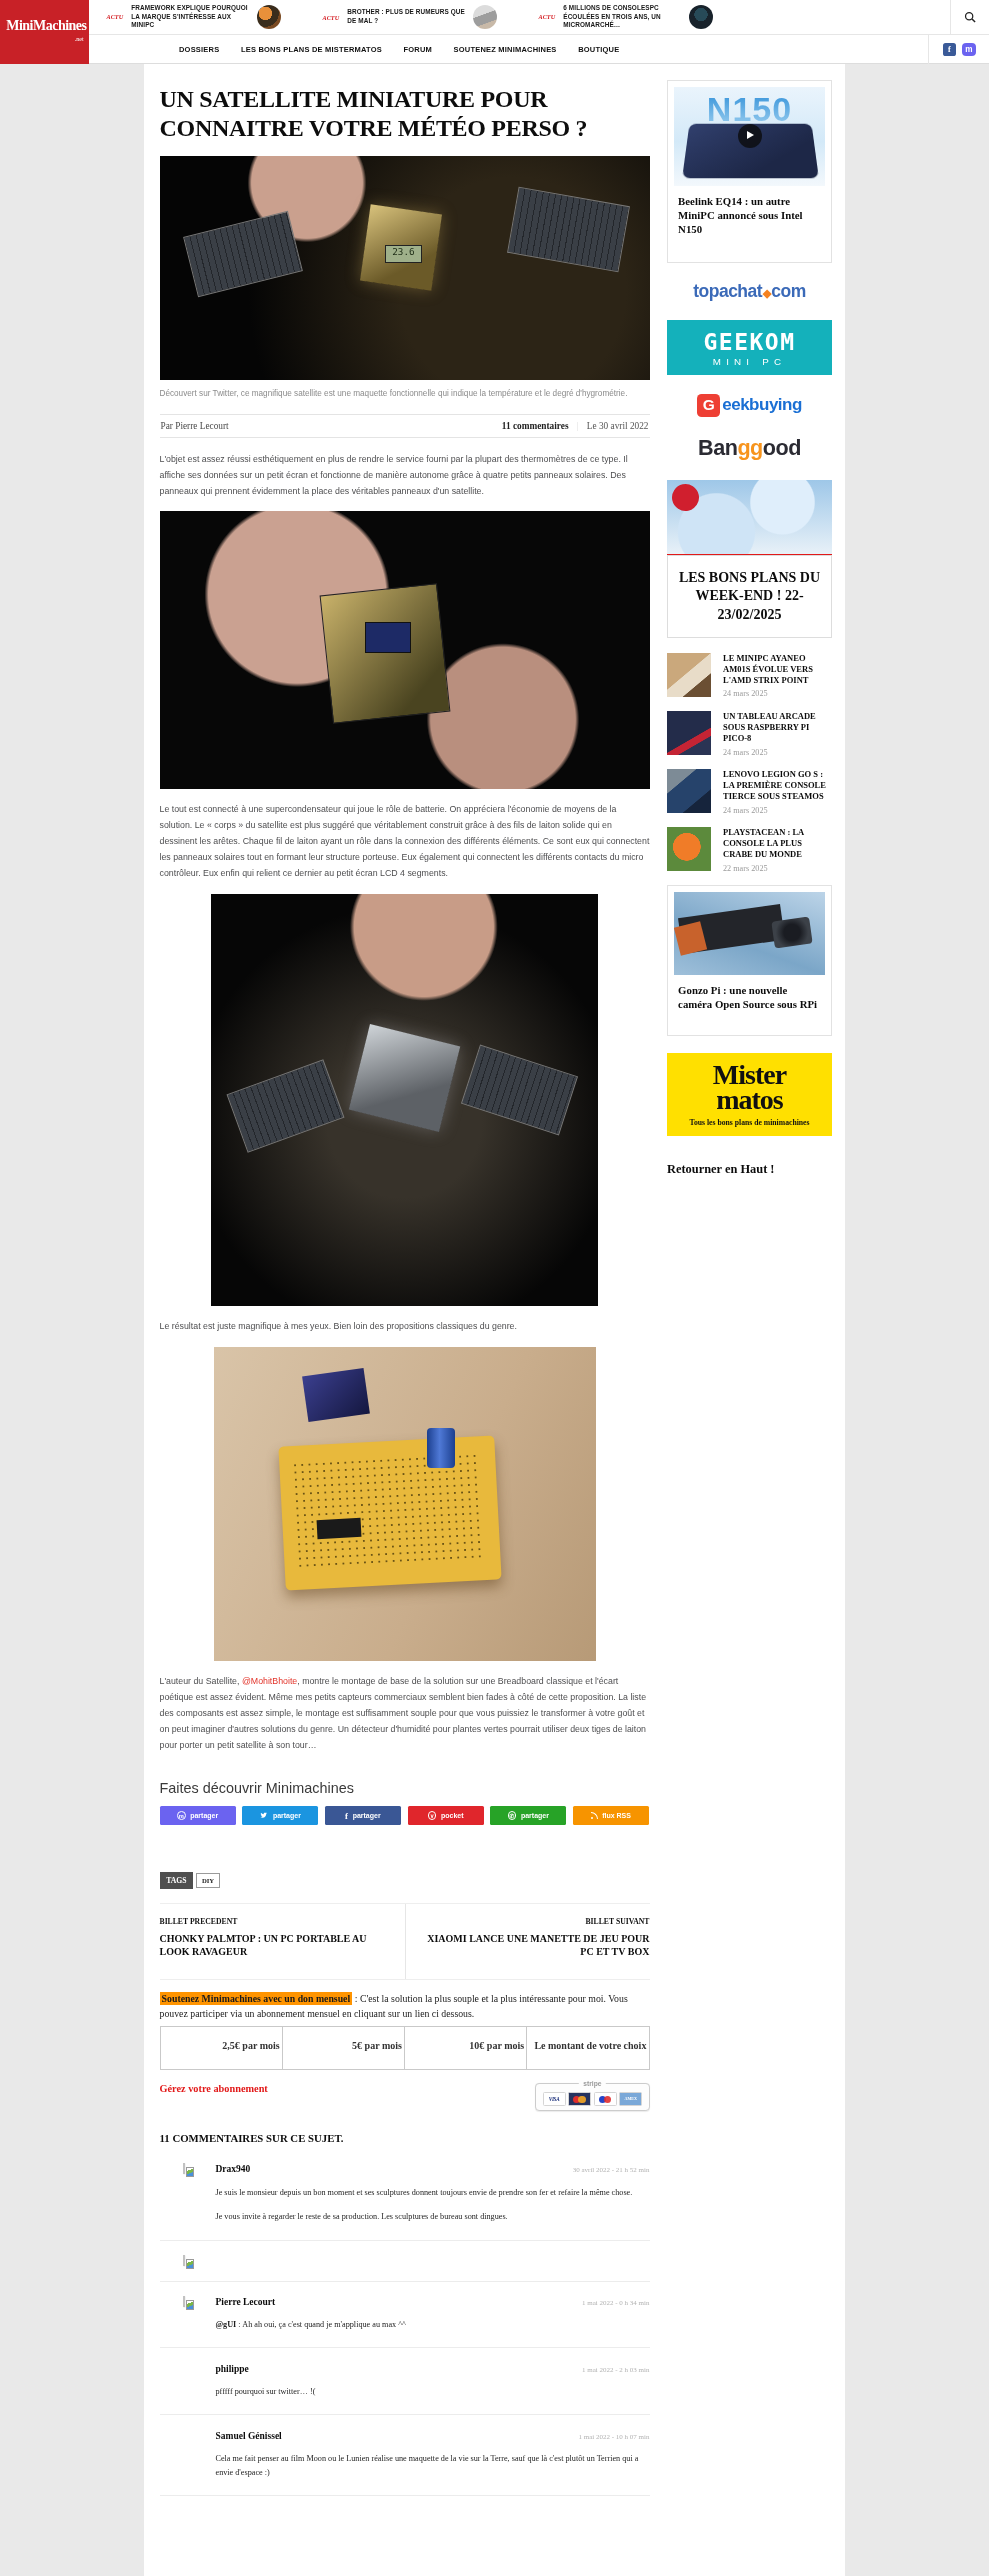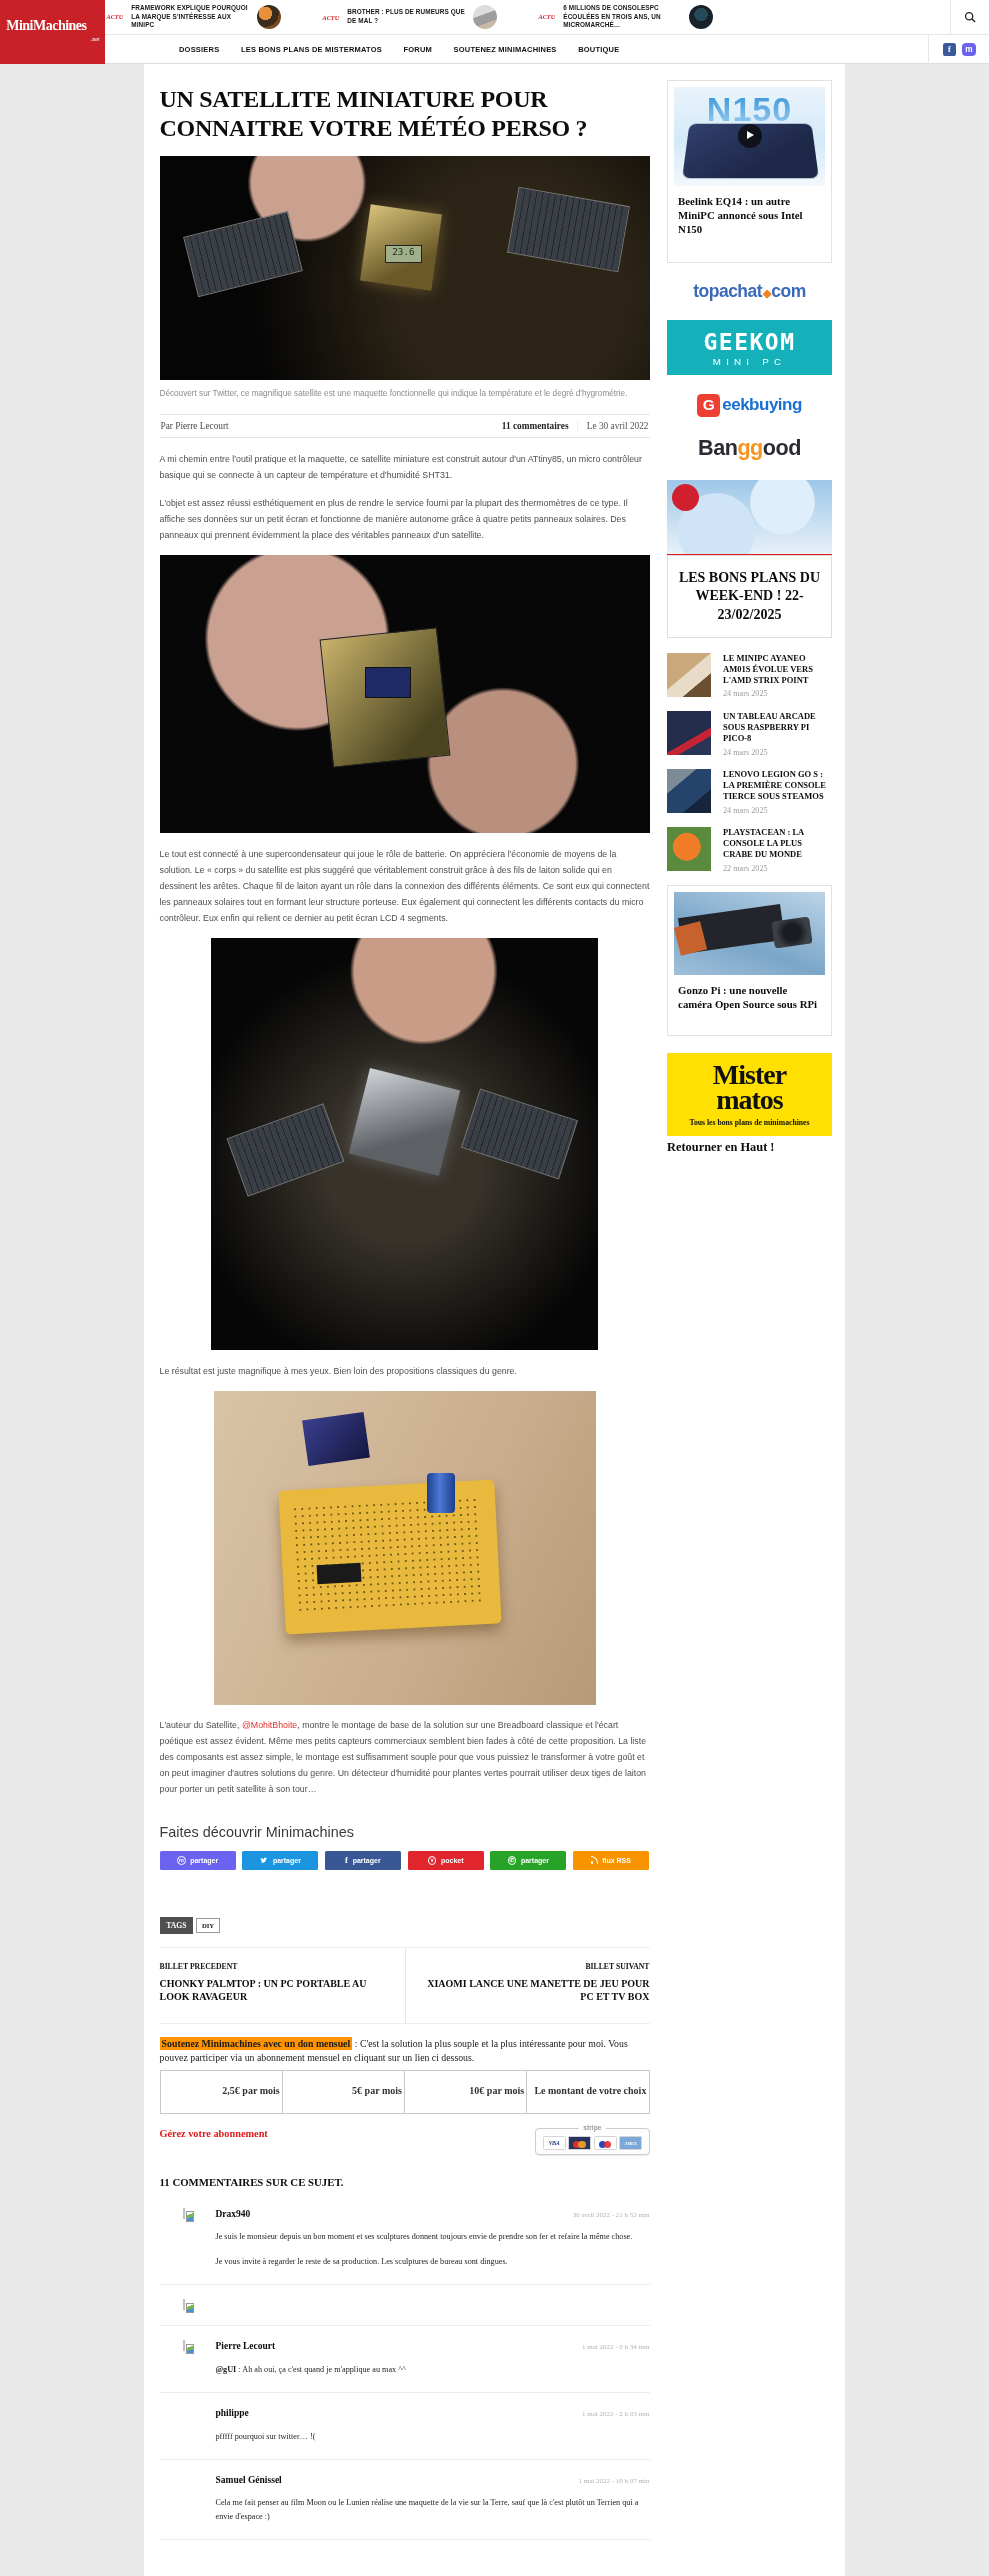--- a/index.html
+++ b/index.html
@@ -1,20 +1,20 @@
 <!DOCTYPE html>
 <html lang="fr" style="font-size:8.2px"><head>
 <meta charset="utf-8">
 <style>
   *{box-sizing:border-box}
   html,body{margin:0;padding:0}
   body{width:989px;height:2842px;overflow:hidden;background:#e9e9e9;font-family:"Liberation Sans",sans-serif;color:#333}
   
   .header{position:relative;background:#fff;height:64px;border-bottom:0.5px solid #ddd;width:989px}
-  .logo{position:absolute;left:0;top:0;width:105px;height:64px;background:#c82127;color:#fff;padding:17.5px 5.2px 0 6.2px;cursor:pointer}
+  .logo{position:absolute;left:0;top:0;width:89px;height:64px;background:#c82127;color:#fff;padding:17.5px 5.2px 0 6.2px;cursor:pointer}
   .logo .l-main{font-family:"Liberation Serif",serif;font-weight:bold;font-size:14px;letter-spacing:-0.5px}
   .logo .l-net{display:block;text-align:right;font-size:6.2px;margin-top:1px;font-family:"Liberation Serif",serif}
   .hdr-top{margin-left:87px;height:35px;border-bottom:0.5px solid #e6e6e6;display:flex;align-items:center;padding:0 12.4px 0 19.6px}
   .hnews{display:flex;align-items:center;gap:8.2px;width:216px;cursor:pointer}
   .n-tag{font-family:"Liberation Serif",serif;font-style:italic;font-weight:bold;color:#d41b21;font-size:6.2px}
   .n-title{font-size:6.4px;font-weight:bold;text-transform:uppercase;line-height:1.35;color:#171717;width:118px;letter-spacing:0.1px}
   .n-thumb{width:24px;height:24px;border-radius:50%;flex:none}
   .t1{background:radial-gradient(circle at 35% 35%,#e8903a 0 30%,#3a2d1c 31% 60%,#7a4a22 61%)}
   .t2{background:linear-gradient(160deg,#dcdcdc 0 40%,#9d9d9d 41% 70%,#c8b9a8 71%)}
   .t3{background:radial-gradient(circle at 50% 40%,#274a58 0 35%,#18222b 36% 80%,#3c3c44 81%)}
@@ -141,21 +141,21 @@
   .sb-pt{font-family:"Liberation Serif",serif;font-weight:bold;font-size:8.5px;line-height:1.32;color:#0c0c0c;text-transform:uppercase}
   .sb-pd{font-family:"Liberation Serif",serif;font-size:8.2px;color:#9b9b9b;margin-top:3.1px}
   .gonzo-img{position:relative;height:83px;background:linear-gradient(200deg,#bcd4e8,#7ba6c8 60%,#9fc0da)}
   .cam-body{position:absolute;left:6.2px;top:18.5px;width:103px;height:36px;background:#23252a;transform:rotate(-8deg)}
   .cam-lens{position:absolute;right:14.4px;top:27px;width:38px;height:27px;background:radial-gradient(circle,#1a1c22 35%,#3c4148 70%);border-radius:4.1px;transform:rotate(-8deg)}
   .cam-orange{position:absolute;left:3.1px;top:32px;width:27px;height:29px;background:#c8622c;transform:rotate(-14deg)}
   .gonzo-t{font-family:"Liberation Serif",serif;font-weight:bold;font-size:10.8px;line-height:1.3;color:#0c0c0c;padding:8.2px 4.1px 17.5px}
   .matos{background:#ffe000;height:83px;margin-top:15.5px;display:flex;flex-direction:column;align-items:center;justify-content:center;cursor:pointer}
   .matos .m1{font-family:"Liberation Serif",serif;font-weight:bold;font-size:28px;line-height:.88;color:#111;letter-spacing:-1px}
   .matos .m2{font-family:"Liberation Serif",serif;font-weight:bold;font-size:7.7px;color:#111;margin-top:5.2px}
-  .back-top{font-family:"Liberation Serif",serif;font-weight:bold;font-size:12.4px;color:#0c0c0c;margin-top:4px;cursor:pointer}
+  .back-top{font-family:"Liberation Serif",serif;font-weight:bold;font-size:12.4px;color:#0c0c0c;margin-top:26px;cursor:pointer}
   svg{display:block}
 </style>
 </head>
 <body>
 
 <div class="header">
   <div class="logo">
     <div class="l-main">MiniMachines</div>
     <span class="l-net">.net</span>
   </div>
@@ -209,21 +209,20 @@
 
     <p class="caption">Découvert sur Twitter, ce magnifique satellite est une maquette fonctionnelle qui indique la température et le degré d'hygrométrie.</p>
 
     <div class="meta">
       <span>Par Pierre Lecourt</span>
       <span class="cnum">11 commentaires</span>
       <span class="sep">|</span>
       <span class="mdate">Le 30 avril 2022</span>
     </div>
 
-    <p class="body">A mi chemin entre l'outil pratique et la maquette, ce satellite miniature est construit autour d'un ATtiny85, un micro contrôleur basique qui se connecte à un capteur de température et d'humidité SHT31.</p>
     <p class="body">L'objet est assez réussi esthétiquement en plus de rendre le service fourni par la plupart des thermomètres de ce type. Il affiche ses données sur un petit écran et fonctionne de manière autonome grâce à quatre petits panneaux solaires. Des panneaux qui prennent évidemment la place des véritables panneaux d'un satellite.</p>
 
     <div class="ph img2">
       <div class="pcb"></div>
       <div class="chip"></div>
     </div>
 
     <p class="body">Le tout est connecté à une supercondensateur qui joue le rôle de batterie. On appréciera l'économie de moyens de la solution. Le « corps » du satellite est plus suggéré que véritablement construit grâce à des fils de laiton solide qui en dessinent les arêtes. Chaque fil de laiton ayant un rôle dans la connexion des différents éléments. Ce sont eux qui connectent les panneaux solaires tout en formant leur structure porteuse. Eux également qui connectent les différents contacts du micro contrôleur. Eux enfin qui relient ce dernier au petit écran LCD 4 segments.</p>
 
     <div class="img3w">

